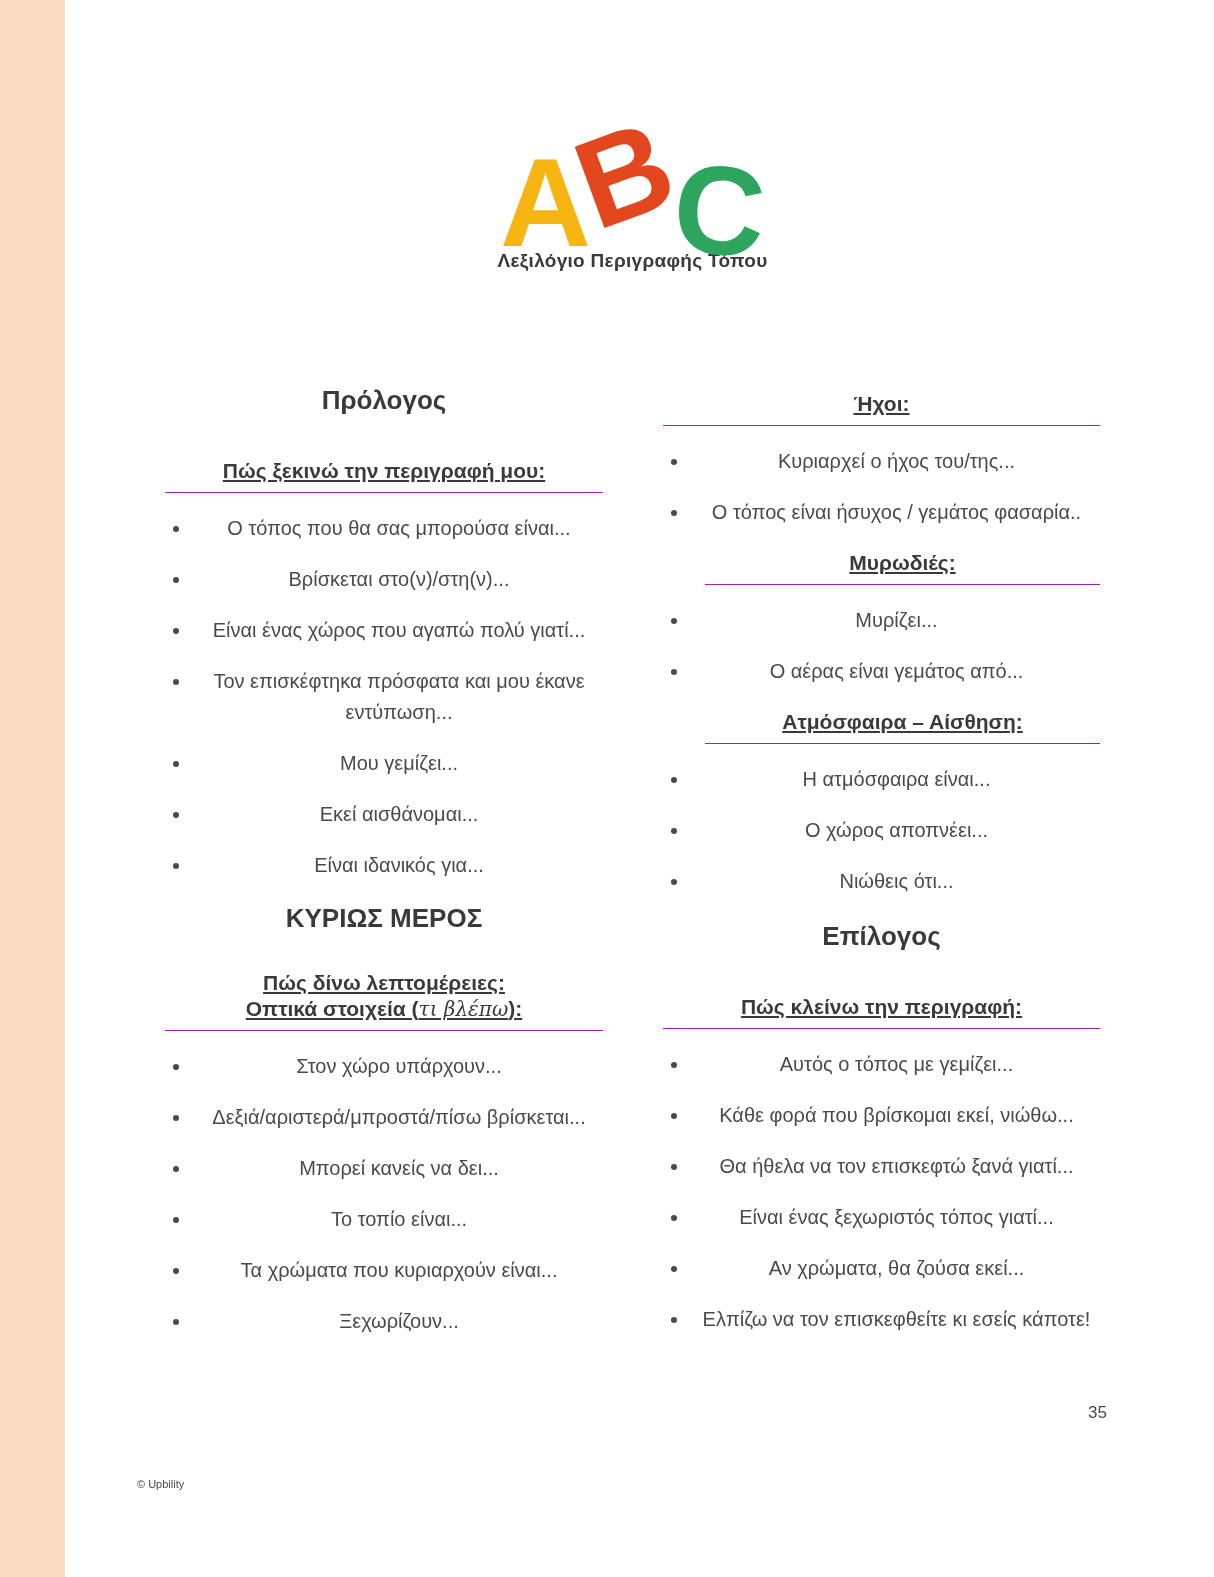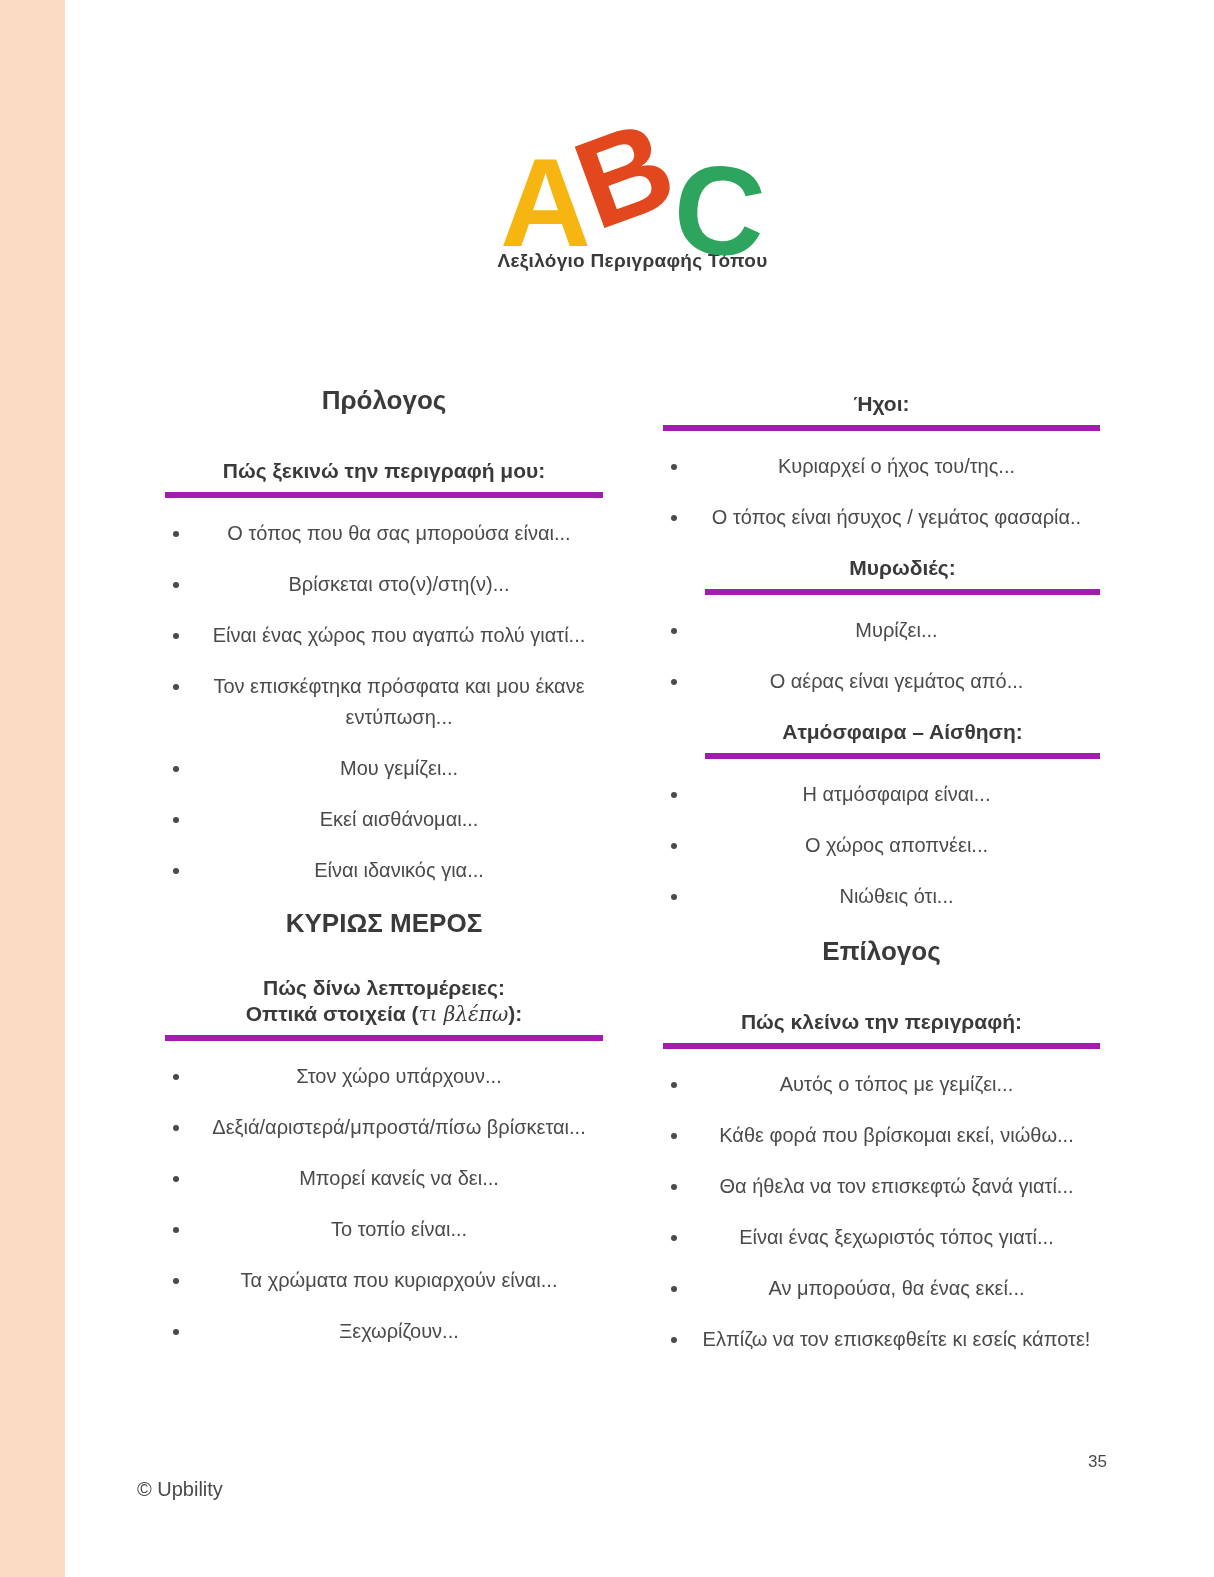--- a/index.html
+++ b/index.html
@@ -63,23 +63,24 @@
     color: #3a3a3a;
     margin: 0;
   }
   .col-heading.mt { margin-top: 22px; }
   .col-heading.mt2 { margin-top: 24px; }
   .subheading {
     font-size: 21px;
     font-weight: 700;
     color: #3a3a3a;
     line-height: 26px;
-    border-bottom: 6px solid #a21caf;
+    border-bottom: 1px solid #a21caf;
     padding-bottom: 8px;
     margin-top: 42px;
+    text-decoration: underline;
   }
   .subheading.first { margin-top: 6px; }
   .subheading.tight { margin-top: 22px; margin-left: 42px; }
   .subheading.mid { margin-top: 36px; }
   .script-font {
     font-family: "DejaVu Serif", serif;
     font-style: italic;
     font-weight: 400;
     font-size: 20px;
   }
@@ -101,26 +102,26 @@
     position: absolute;
     left: 8px; top: 13px;
     width: 6px; height: 6px;
     border-radius: 50%;
     background: #4a4a4a;
   }
   
   .footer-copyright {
     position: absolute;
     left: 137px; top: 1478px;
-    font-size: 20px;
+    font-size: 11px;
     color: #4a4a4a;
   }
   .footer-page {
     position: absolute;
-    left: 1088px; top: 1452px;
+    left: 1088px; top: 1403px;
     font-size: 17px;
     color: #4a4a4a;
     text-align: right;
   }
 </style>
 </head>
 <body>
 
 <div class="page">
   <div class="stripe" style="background: rgb(251, 220, 194);"></div>
@@ -187,21 +188,21 @@
       </ul>
 
       <div class="col-heading mt2">Επίλογος</div>
 
       <div class="subheading">Πώς κλείνω την περιγραφή:</div>
       <ul class="bullets">
         <li><span>Αυτός ο τόπος με γεμίζει...</span></li>
         <li><span>Κάθε φορά που βρίσκομαι εκεί, νιώθω...</span></li>
         <li><span>Θα ήθελα να τον επισκεφτώ ξανά γιατί...</span></li>
         <li><span>Είναι ένας ξεχωριστός τόπος γιατί...</span></li>
-        <li><span>Αν μπορούσα, θα ένας εκεί...</span></li>
+        <li><span>Αν χρώματα, θα ζούσα εκεί...</span></li>
         <li><span>Ελπίζω να τον επισκεφθείτε κι εσείς κάποτε!</span></li>
       </ul>
     </div>
 
   </div>
 
   <div class="footer-copyright">© Upbility</div>
   <div class="footer-page">35</div>
 </div>
 

